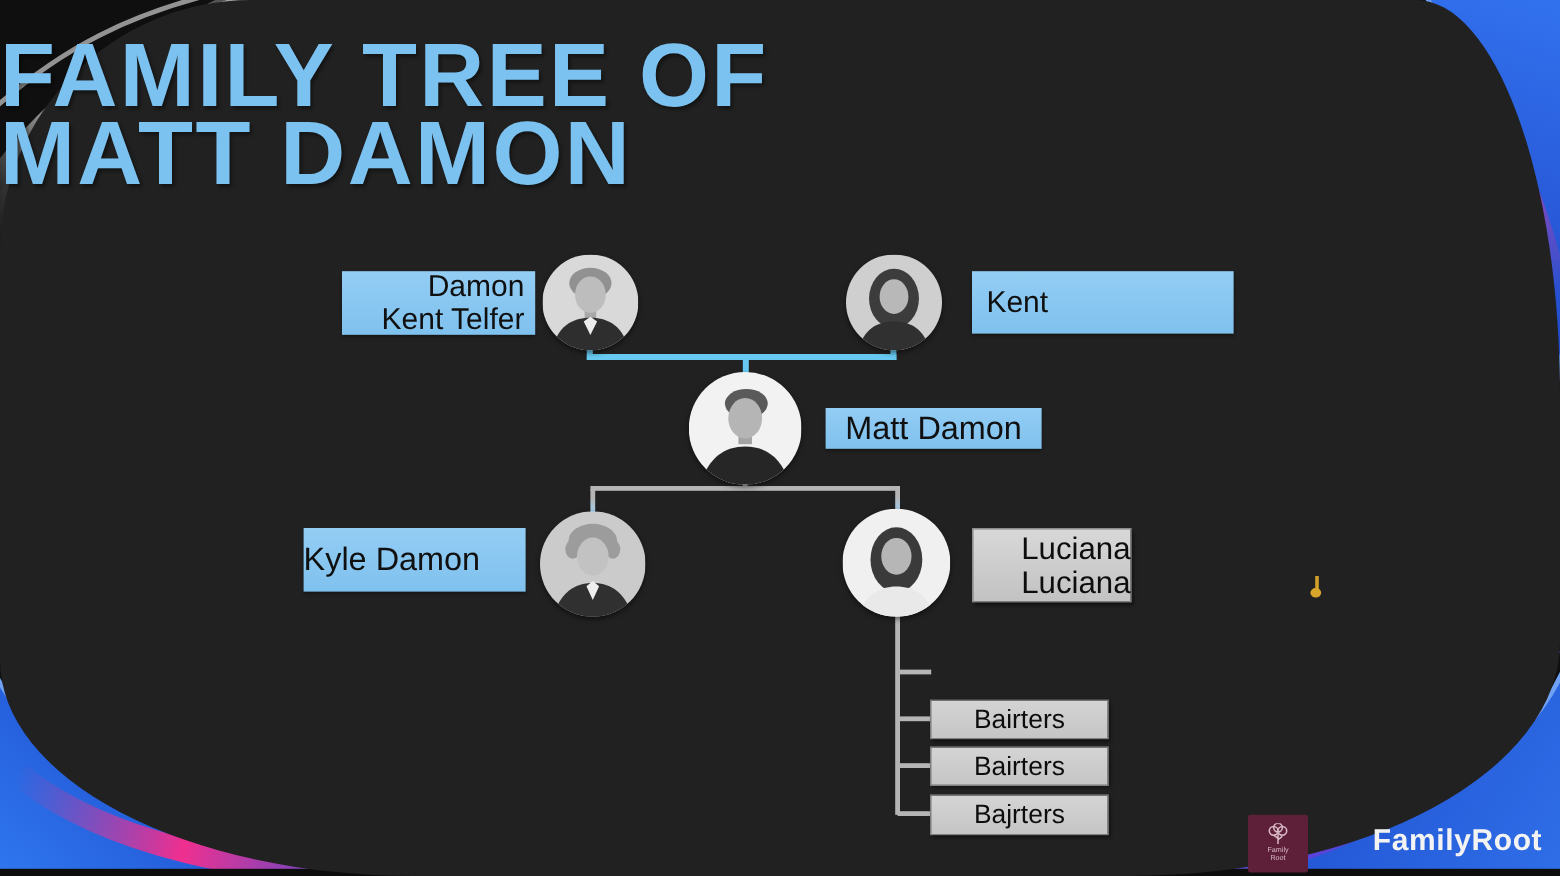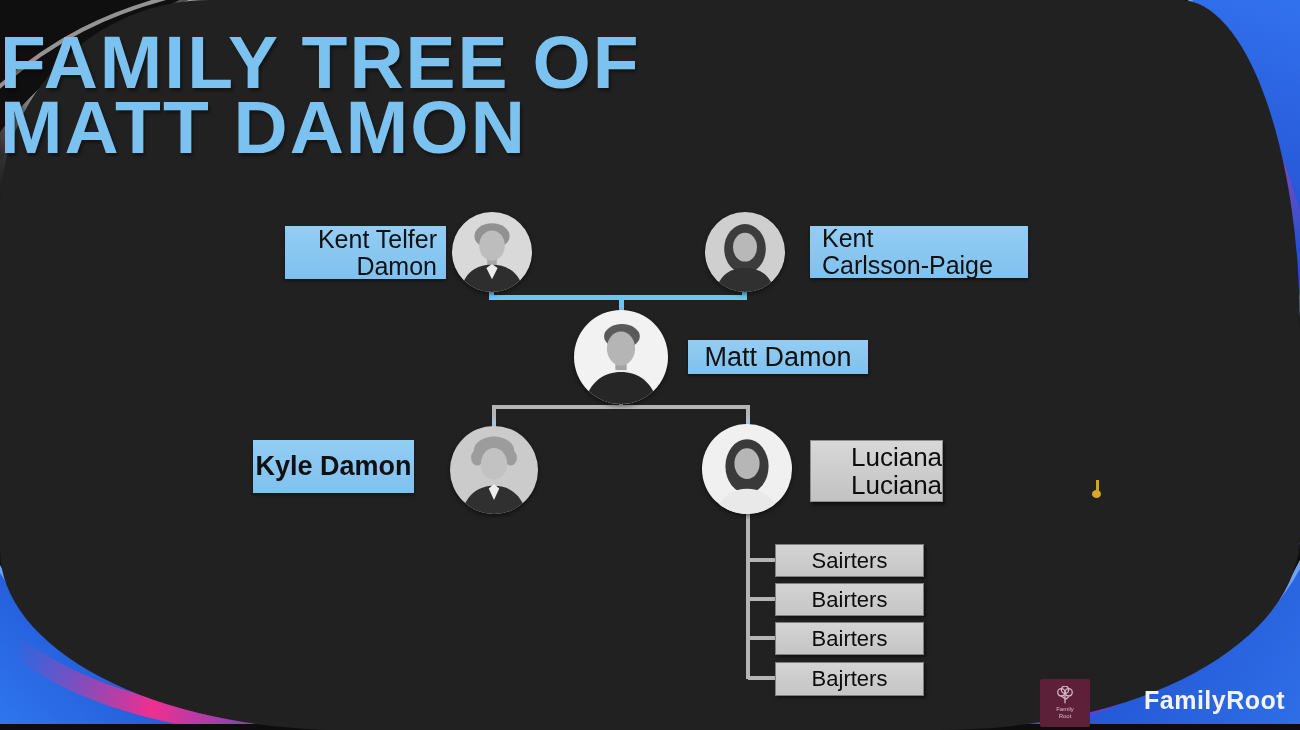--- a/index.html
+++ b/index.html
@@ -15,21 +15,21 @@
   .title-line{font-size:75px;line-height:65px;font-weight:700;letter-spacing:2px;
               text-shadow:2px 3px 3px rgba(0,0,0,.4);}
 
   
   .lbl{position:absolute;background:linear-gradient(180deg,#93cdf4,#7fc1ee);color:#101010;
        box-shadow:0 2px 3px rgba(0,0,0,.45);display:flex;flex-direction:column;justify-content:center;}
   .lbl .ln{line-height:27px;}
   .lbl-father{left:285px;top:226px;width:152px;height:53px;text-align:right;padding-right:9px;font-size:25px;}
   .lbl-mother{left:810px;top:226px;width:206px;height:52px;text-align:left;padding-left:12px;font-size:25px;}
   .lbl-subject{left:688px;top:340px;width:180px;height:34px;text-align:center;font-size:27px;}
-  .lbl-son{left:253px;top:440px;width:161px;height:53px;text-align:center;font-size:27px;font-weight:bold;}
+  .lbl-son{left:253px;top:440px;width:185px;height:53px;text-align:left;font-size:27px;}
   .lbl-spouse{left:810px;top:440px;width:131px;height:60px;text-align:center;font-size:26px;
        background:linear-gradient(180deg,#d8d8d8,#c2c2c2);border:1px solid #8e8e8e;
        box-shadow:2px 3px 3px rgba(0,0,0,.5);color:#0d0d0d;}
   .lbl-spouse .ln{line-height:28px;margin-left:40px;}
 
   .gray-box{position:absolute;left:775px;width:147px;height:31px;
        background:linear-gradient(180deg,#d4d4d4,#c5c5c5);border:1px solid #7f7f7f;
        box-shadow:2px 2px 3px rgba(0,0,0,.5);color:#0d0d0d;font-size:22px;
        display:flex;align-items:center;justify-content:center;}
 
@@ -187,41 +187,37 @@
     <div class="avatar" style="left:702px;top:424px;width:90px;height:90px;">
       <svg viewBox="0 0 100 100">
         <rect width="100" height="100" fill="#f0f0f0"></rect>
         <ellipse cx="50" cy="47" rx="24" ry="30" fill="#3a3a3a"></ellipse>
         <ellipse cx="50" cy="44" rx="14" ry="17" fill="#b6b6b6"></ellipse>
         <path d="M14,102 C20,80 34,72 50,72 C66,72 80,80 86,102 Z" fill="#e9e9e9"></path>
       </svg>
     </div>
 
     <div class="lbl lbl-father">
+      <div class="ln">Damon</div>
       <div class="ln">Kent Telfer</div>
-      <div class="ln">Damon</div>
     </div>
     <div class="lbl lbl-mother">
       <div class="ln">Kent</div>
-      <div class="ln">Carlsson-Paige</div>
     </div>
     <div class="lbl lbl-subject">
       <div class="ln">Matt Damon</div>
     </div>
     <div class="lbl lbl-son">
       <div class="ln">Kyle Damon</div>
     </div>
     <div class="lbl lbl-spouse">
       <div class="ln">Luciana</div>
       <div class="ln">Luciana</div>
     </div>
 
-    <div class="gray-box" style="top:544px;">
-      <span>Sairters</span>
-    </div>
     <div class="gray-box" style="top:583px;">
       <span>Bairters</span>
     </div>
     <div class="gray-box" style="top:622px;">
       <span>Bairters</span>
     </div>
     <div class="gray-box" style="top:662px;height:32px;">
       <span>Bajrters</span>
     </div>
 

